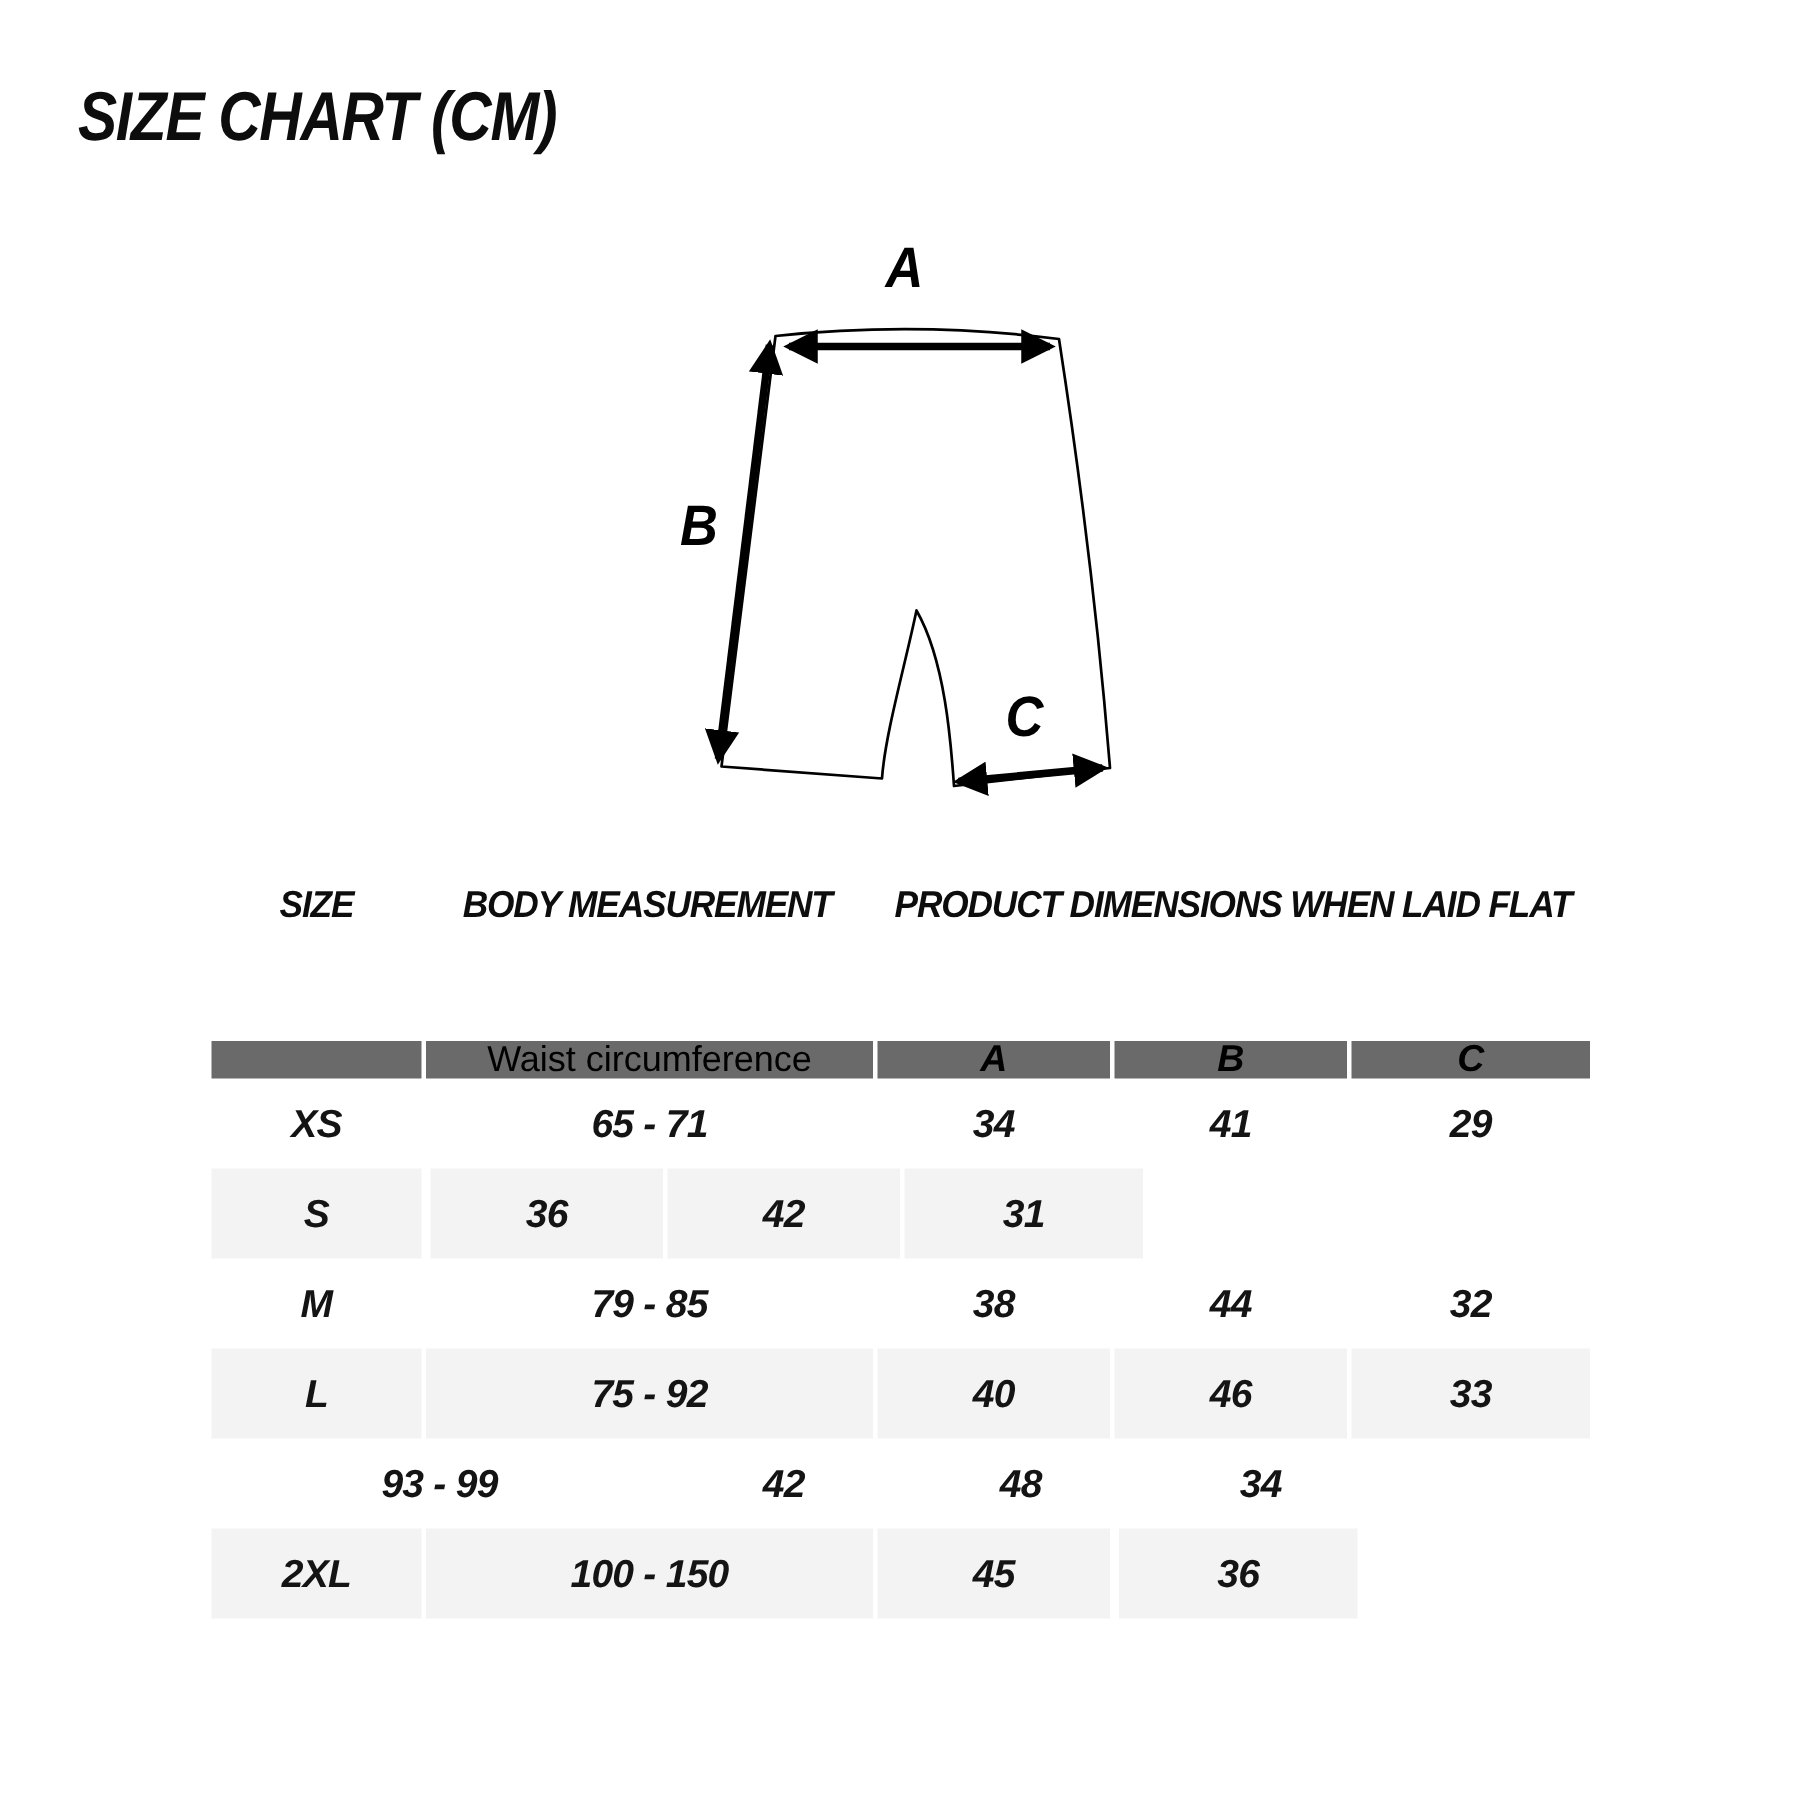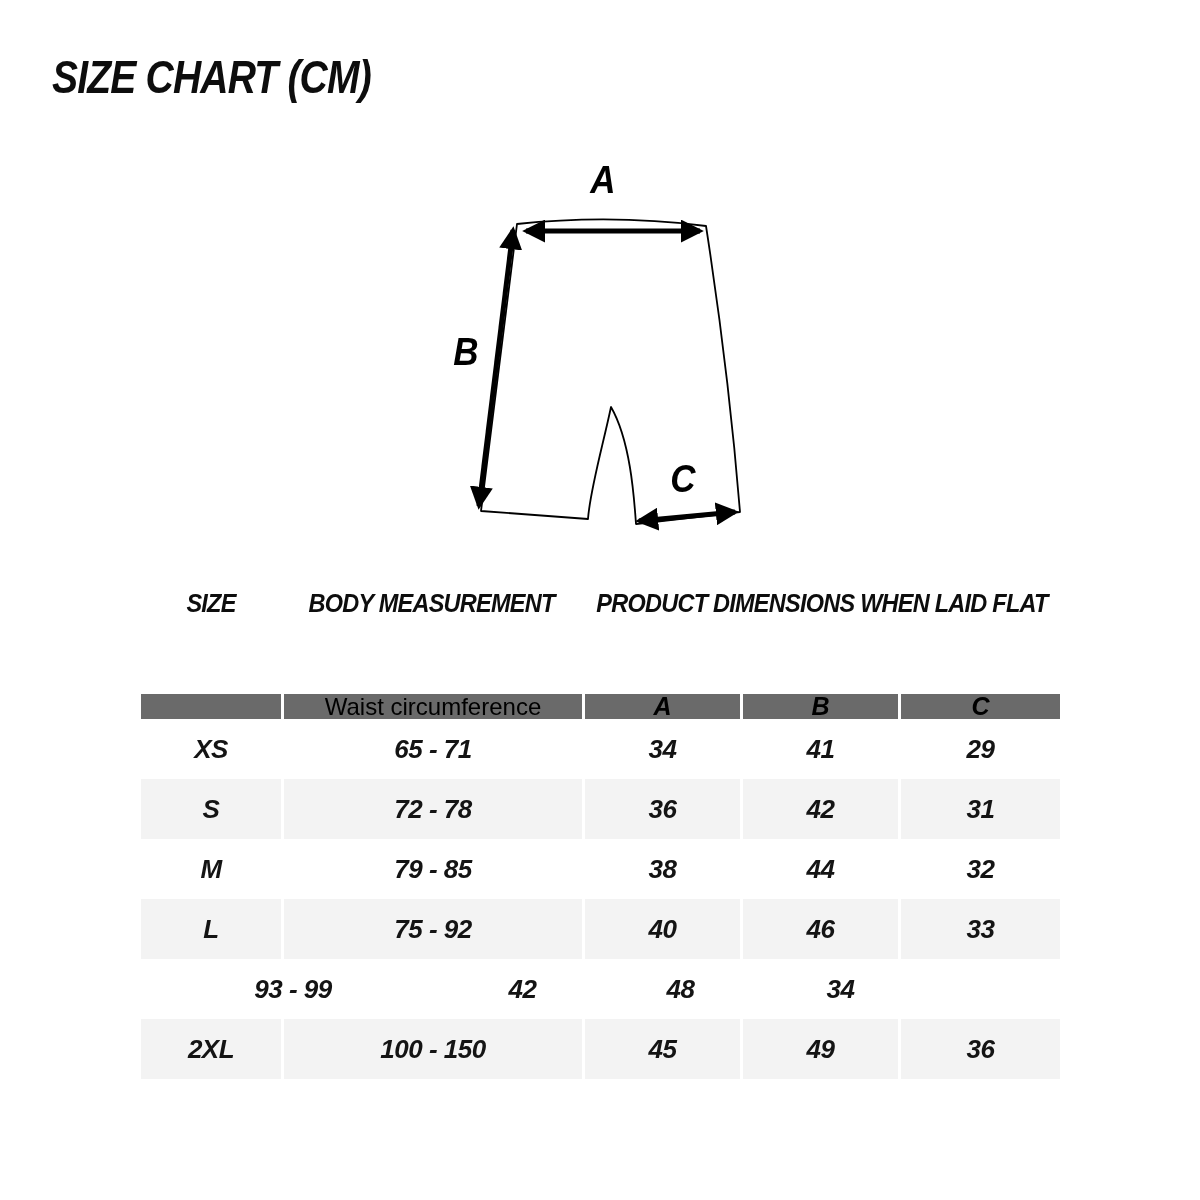--- a/index.html
+++ b/index.html
@@ -179,21 +179,20 @@
       <div class="cell c2">34</div>
       <div class="gap"></div>
       <div class="cell c3">41</div>
       <div class="gap"></div>
       <div class="cell c4">29</div>
     </div>
 
     <div class="trow drow striped">
       <div class="cell c0">S</div>
       <div class="gap"></div>
-      <div class="cell c1">72 - 78</div>
       <div class="gap"></div>
       <div class="cell c2">36</div>
       <div class="gap"></div>
       <div class="cell c3">42</div>
       <div class="gap"></div>
       <div class="cell c4">31</div>
     </div>
 
     <div class="trow drow">
       <div class="cell c0">M</div>
@@ -230,19 +229,18 @@
       <div class="cell c4">34</div>
     </div>
 
     <div class="trow drow striped">
       <div class="cell c0">2XL</div>
       <div class="gap"></div>
       <div class="cell c1">100 - 150</div>
       <div class="gap"></div>
       <div class="cell c2">45</div>
       <div class="gap"></div>
-      <div class="cell c3">49</div>
       <div class="gap"></div>
       <div class="cell c4">36</div>
     </div>
 
   </div>
 </div>
 
 </body></html>

